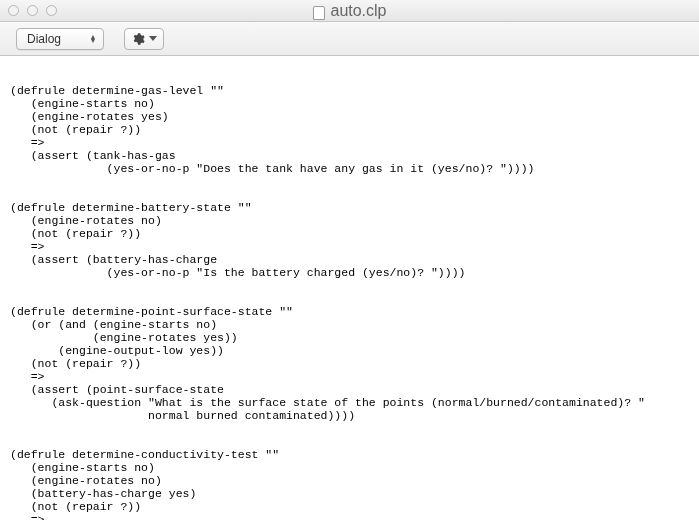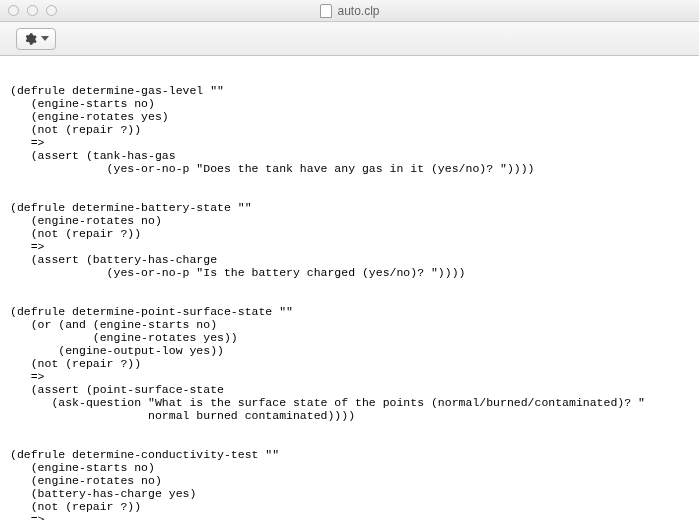--- a/index.html
+++ b/index.html
@@ -29,21 +29,21 @@
       background: #f3f3f3;
     }
     .title-center {
       position: absolute;
       left: 50%;
       transform: translateX(-50%);
       display: flex;
       align-items: flex-end;
       gap: 6px;
       color: #666;
-      font-size: 12px;
+      font-size: 16px;
     }
     .doc-icon { width: 12px; height: 14px; border: 1px solid #999; border-radius: 2px 2px 0 0; background:#fff; position:relative;}
     .toolbar {
       height: 34px;
       background: linear-gradient(#f8f8f8, #ececec);
       border-bottom: 1px solid #c4c4c4;
       display: flex;
       align-items: center;
       padding: 0 16px;
       gap: 20px;
@@ -104,20 +104,27 @@
     <div class="light"></div>
     <div class="light"></div>
   </div>
   <div class="title-center">
     <div class="doc-icon"></div>
     <span>auto.clp</span>
   </div>
 </div>
 
 <div class="toolbar">
+  <div class="select">
+    <span>Dialog</span>
+    <div class="arrows">
+      <span>▲</span>
+        <span>▼</span>
+    </div>
+  </div>
   <div class="gearbtn">
     <svg viewBox="0 0 24 24">
         <path d="M12 8a4 4 0 1 0 0 8 4 4 0 0 0 0-8zm9.4 4a7.6 7.6 0 0 0-.1-1.3l2.1-1.6-2-3.5-2.5 1a7.5 7.5 0 0 0-2.2-1.3L16 2h-4l-.7 2.6a7.5 7.5 0 0 0-2.2 1.3l-2.5-1-2 3.5 2.1 1.6a7.6 7.6 0 0 0 0 2.6L4.6 14l2 3.5 2.5-1a7.5 7.5 0 0 0 2.2 1.3L12 22h4l.7-2.6a7.5 7.5 0 0 0 2.2-1.3l2.5 1 2-3.5-2.1-1.6c.1-.4.1-.9.1-1z"></path>
       </svg>
     <div class="tri-down"></div>
   </div>
 </div>
 
 <div class="editor">
 <div class="rule-block">(defrule determine-gas-level ""

